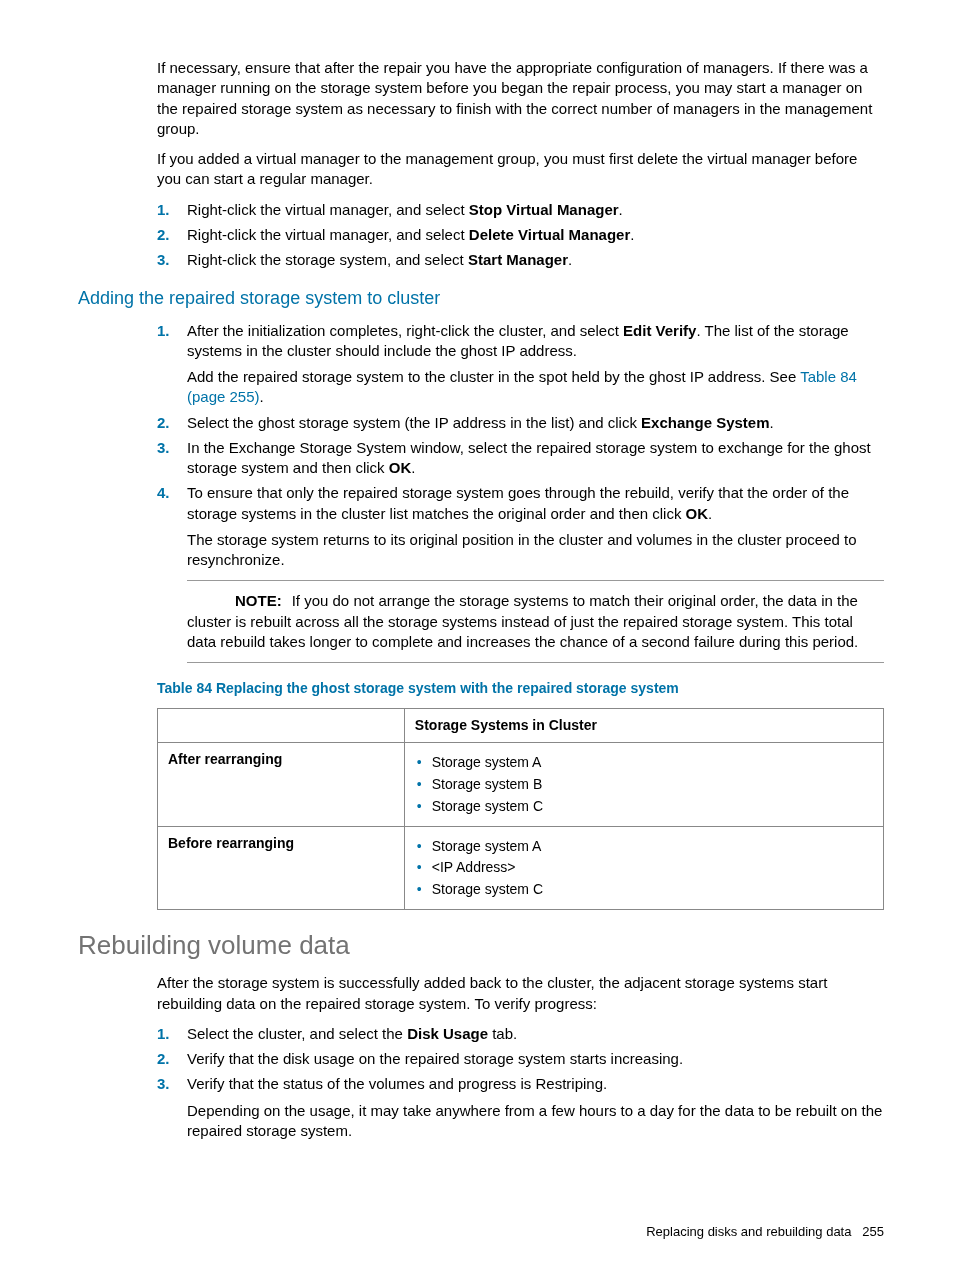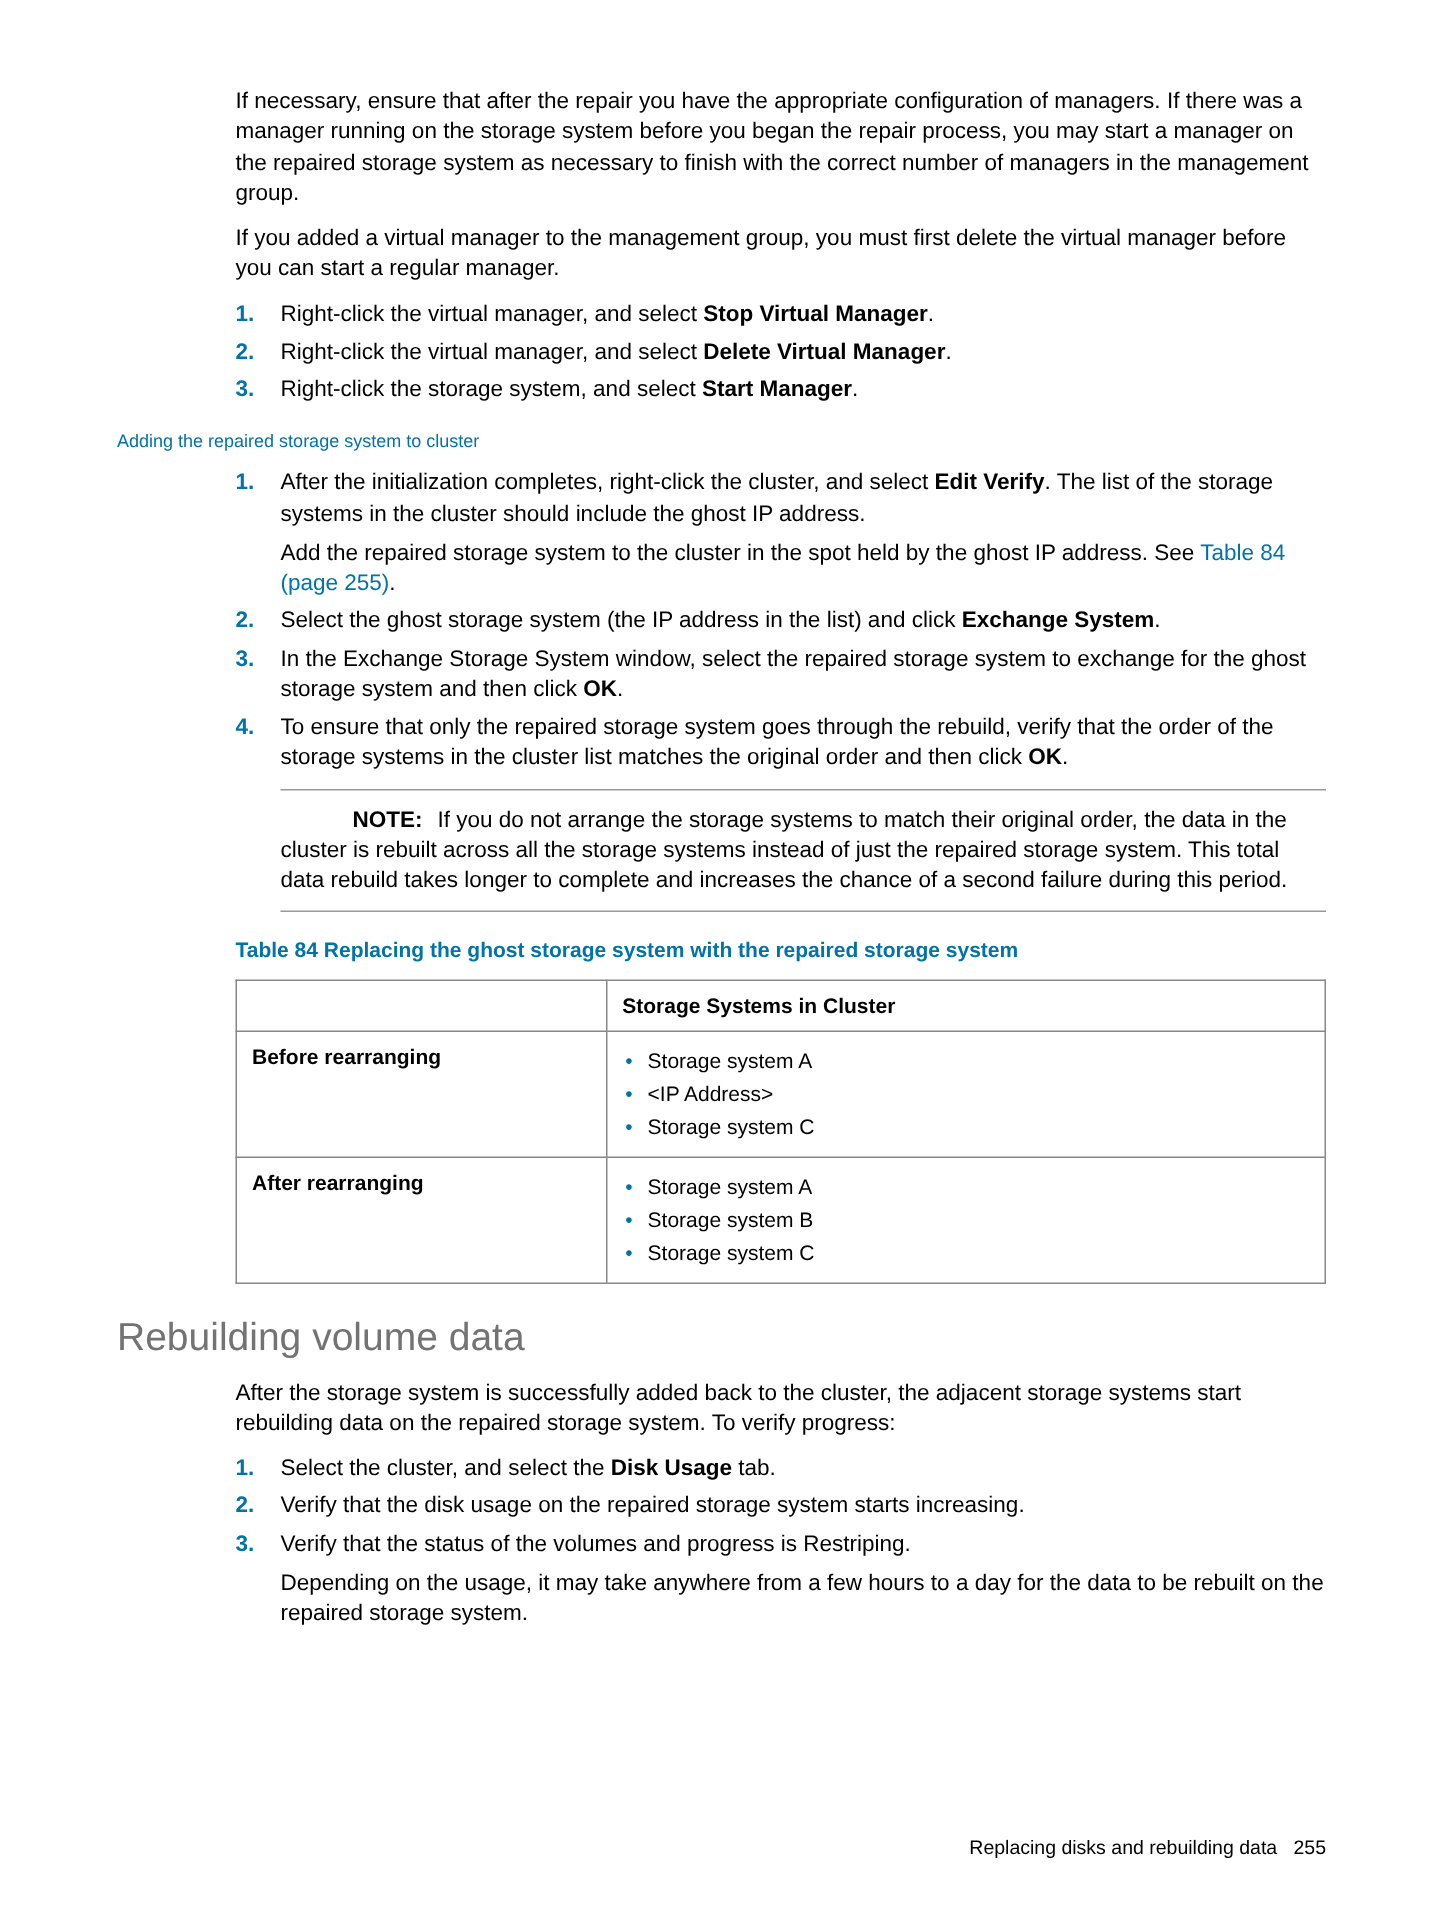--- a/index.html
+++ b/index.html
@@ -16,21 +16,21 @@
     }
     .para { margin-left: 79px; margin-bottom: 10px; }
     .ol-num { display: flex; margin-left: 79px; margin-bottom: 5px; }
     .ol-marker {
       color: #0073a8; font-weight: 700; width: 30px; flex-shrink: 0;
     }
     .ol-body { flex: 1; }
     .ol-body .subtext { margin-top: 6px; }
     b { font-weight: 700; }
     .h3 {
-      color: #0073a8; font-size: 12px; font-weight: 400;
+      color: #0073a8; font-size: 18px; font-weight: 400;
       margin: 16px 0 10px 0;
     }
     .h2 {
       color: #737373; font-size: 26px; font-weight: 400;
       margin: 18px 0 10px 0;
     }
     .link { color: #0073a8; }
     .note-box {
       margin: 10px 0 16px 109px;
       border-top: 1px solid #999; border-bottom: 1px solid #999;
@@ -89,50 +89,51 @@
   <div class="ol-body"><span>Select the ghost storage system (the IP address in the list) and click </span><b>Exchange System</b><span>.</span></div>
 </div>
 <div class="ol-num">
   <span class="ol-marker">3.</span>
   <div class="ol-body"><span>In the Exchange Storage System window, select the repaired storage system to exchange for the ghost storage system and then click </span><b>OK</b><span>.</span></div>
 </div>
 <div class="ol-num">
   <span class="ol-marker">4.</span>
   <div class="ol-body">
     <span>To ensure that only the repaired storage system goes through the rebuild, verify that the order of the storage systems in the cluster list matches the original order and then click </span><b>OK</b><span>.</span>
+    <div class="subtext">The storage system returns to its original position in the cluster and volumes in the cluster proceed to resynchronize.</div>
   </div>
 </div>
 
 <div class="note-box">
   <span class="note-label">NOTE:</span><span>If you do not arrange the storage systems to match their original order, the data in the cluster is rebuilt across all the storage systems instead of just the repaired storage system. This total data rebuild takes longer to complete and increases the chance of a second failure during this period.</span>
 </div>
 
 <div class="table-caption">Table 84 Replacing the ghost storage system with the repaired storage system</div>
 <table>
   <tbody>
       <tr>
     <th></th>
     <th>Storage Systems in Cluster</th>
   </tr>
   <tr>
+    <td class="cell-label">After rearranging</td>
+    <td>
+      <ul class="bullets">
+        <li>Storage system A</li>
+        <li>Storage system B</li>
+        <li>Storage system C</li>
+      </ul>
+    </td>
+  </tr>
+  <tr>
     <td class="cell-label">Before rearranging</td>
     <td>
       <ul class="bullets">
         <li>Storage system A</li>
         <li>&lt;IP Address&gt;</li>
-        <li>Storage system C</li>
-      </ul>
-    </td>
-  </tr>
-  <tr>
-    <td class="cell-label">After rearranging</td>
-    <td>
-      <ul class="bullets">
-        <li>Storage system A</li>
-        <li>Storage system B</li>
         <li>Storage system C</li>
       </ul>
     </td>
   </tr>
 </tbody>
   </table>
 
 <h2 class="h2">Rebuilding volume data</h2>
 <p class="para">After the storage system is successfully added back to the cluster, the adjacent storage systems start rebuilding data on the repaired storage system. To verify progress:</p>
 

